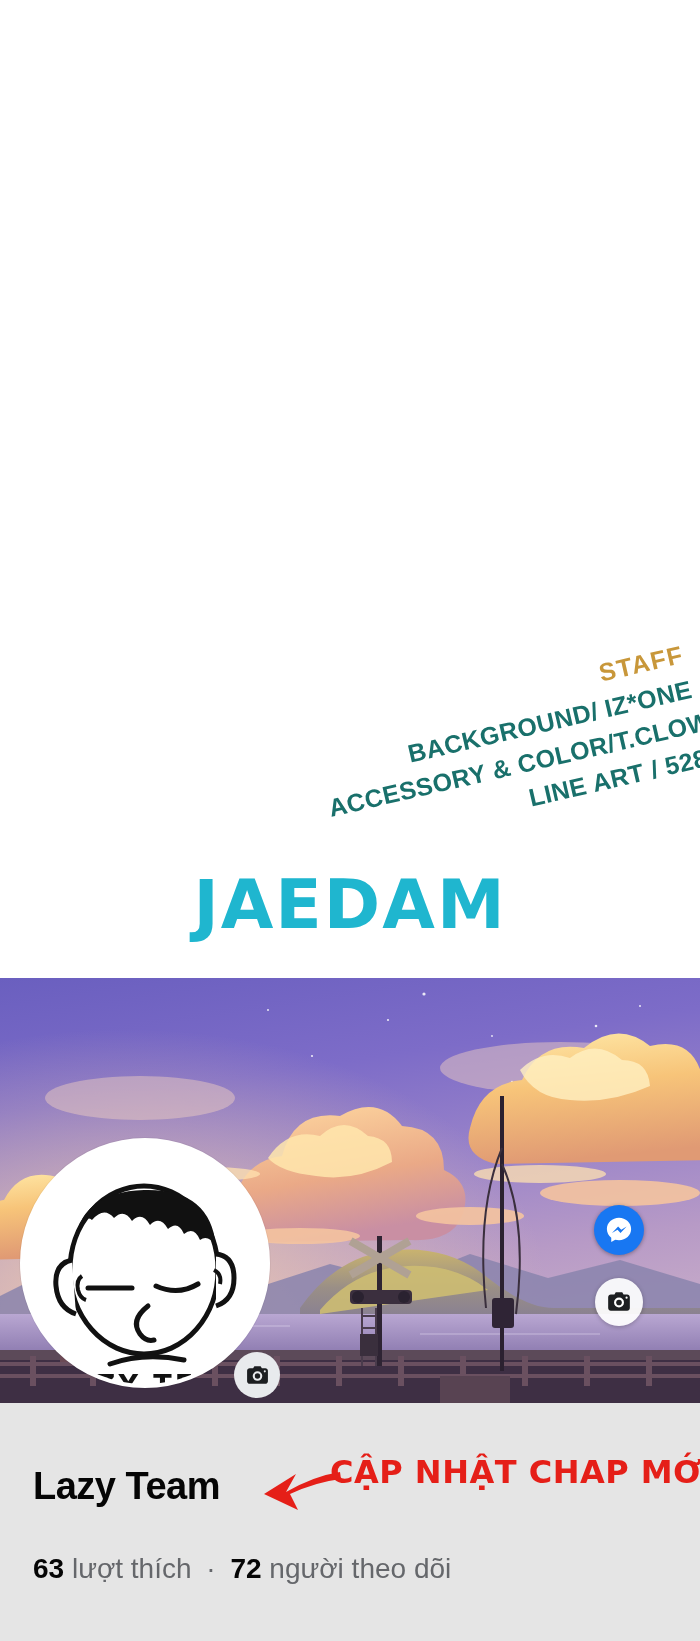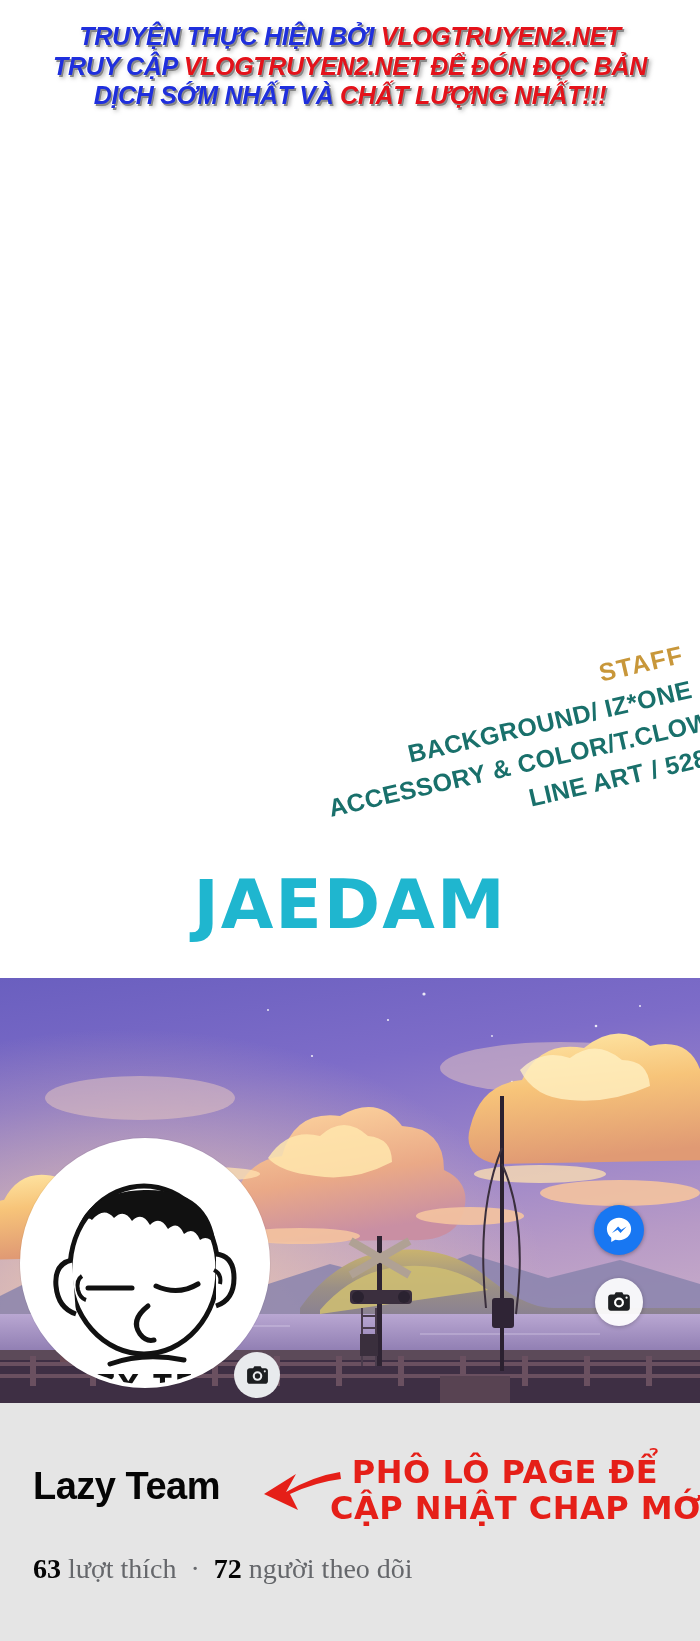--- a/index.html
+++ b/index.html
@@ -112,21 +112,21 @@
   }
 
   
   .page-name {
     position:absolute; left:33px; top:1465px;
     font-size:38px; font-weight:bold; color:#050505;
     letter-spacing:-0.5px; font-family:"Liberation Sans", sans-serif;
   }
   .page-stats {
     position:absolute; left:33px; top:1553px;
-    font-size:28px; color:#65676b; font-family:Liberation Serif, serif;
+    font-size:28px; color:#65676b; font-family:Liberation Sans, sans-serif;
     white-space:nowrap;
   }
   .page-stats b { color:#050505; font-weight:bold; }
   .dot-sep { padding:0 7px; color:#65676b; }
 
   
   .annot-text {
     position:absolute; left:330px; top:1455px; width:350px;
     color:#e51f18; text-align:center; line-height:1.12;
     font-family:"DejaVu Sans", sans-serif;
@@ -134,31 +134,20 @@
     user-select:none;
   }
   .annot-text span { display:block; white-space:nowrap; }
   .annot-arrow { position:absolute; left:262px; top:1466px; width:80px; height:46px; }
 </style>
 </head>
 <body>
 
 <div id="page">
 
-  <div class="watermark">
-    <span class="wm-line">
-      <span class="wm-blue">TRUYỆN THỰC HIỆN BỞI </span><span class="wm-red">VLOGTRUYEN2.NET</span>
-    </span>
-    <span class="wm-line">
-      <span class="wm-blue">TRUY CẬP </span><span class="wm-red">VLOGTRUYEN2.NET ĐỂ ĐÓN ĐỌC BẢN</span>
-    </span>
-    <span class="wm-line">
-      <span class="wm-blue">DỊCH SỚM NHẤT VÀ </span><span class="wm-red">CHẤT LƯỢNG NHẤT!!!</span>
-    </span>
-  </div>
 
   <div class="staff-block">
     <div class="staff-title">STAFF</div>
     <div class="staff-line">BACKGROUND/ IZ*ONE</div>
     <div class="staff-line">ACCESSORY &amp; COLOR/T.CLOWN</div>
     <div class="staff-line">LINE ART / 528</div>
   </div>
 
   <div class="jaedam">JAEDAM</div>
 
@@ -380,18 +369,17 @@
       <span class="dot-sep">·</span>
       <b>72</b>
       <span>người theo dõi</span>
     </div>
 
     <svg class="annot-arrow" style="position:absolute; left:262px; top:488px;" viewBox="0 0 80 46">
       <path d="M78 6 Q52 10 24 26 L34 8 L2 28 L36 44 L28 28 Q54 16 79 13 Z" fill="#e51f18"></path>
     </svg>
 
     <div class="annot-text" style="position:absolute; left:330px; top:477px;">
-      <span>PHÔ LÔ PAGE ĐỂ</span>
       <span>CẬP NHẬT CHAP MỚI</span>
     </div>
 
   </div>
 </div>
 
 </body></html>

